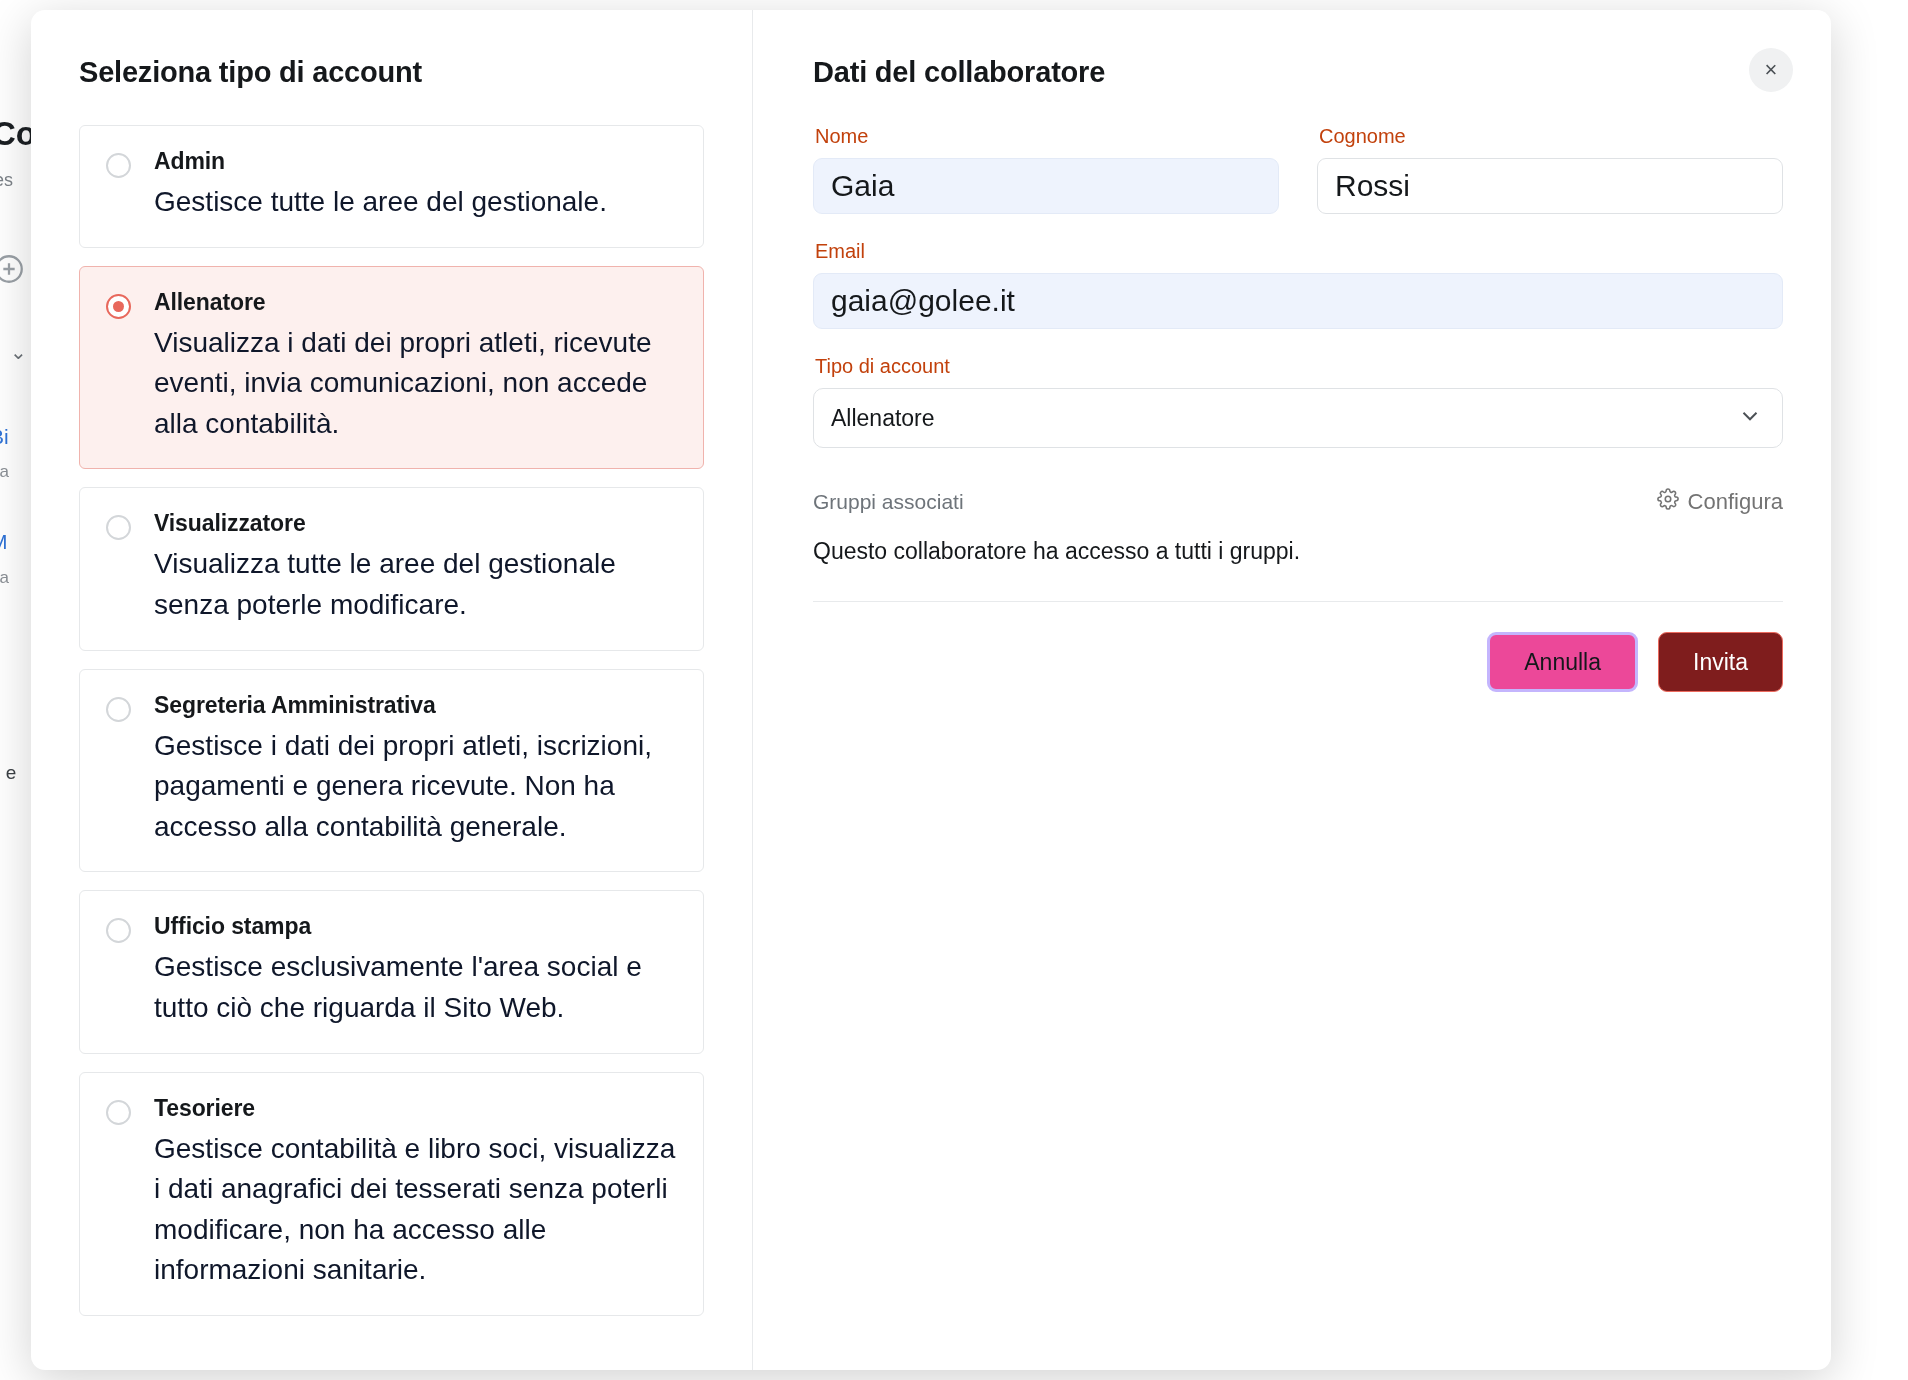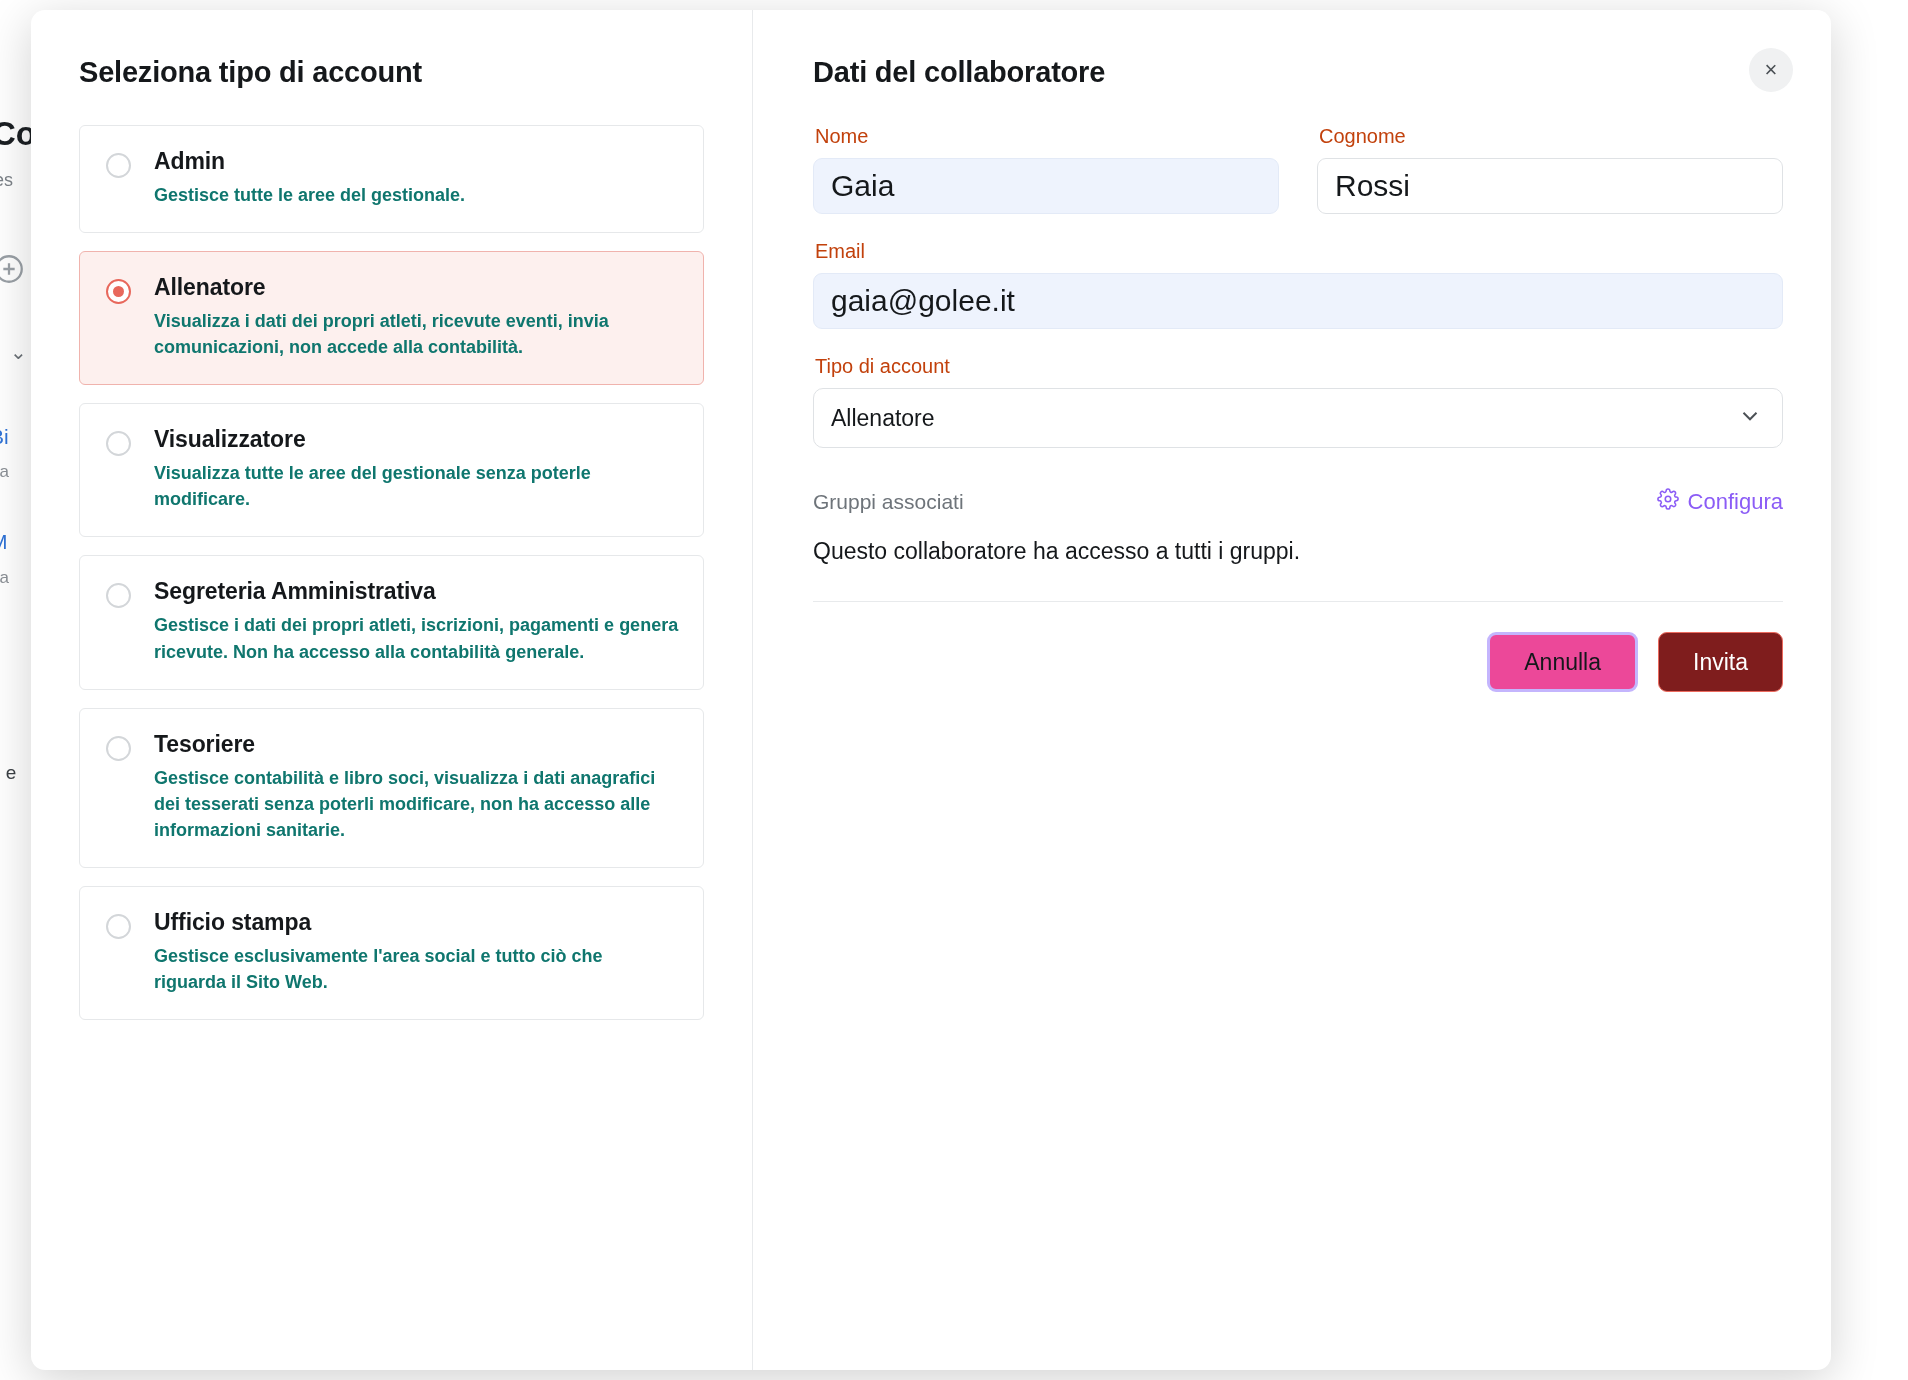--- a/index.html
+++ b/index.html
@@ -160,24 +160,23 @@
     background: #e8685c;
   }
   .acct-name {
     font-size: 23px;
     font-weight: 700;
     color: #15181b;
     margin-bottom: 7px;
     letter-spacing: -.1px;
   }
   .acct-desc {
-    font-size: 18px;
+    font-size: 28px;
     line-height: 1.45;
-    color: #0f766e;
-    font-weight: bold;
+    color: #0f172a;
   }
 
   
   #right-pane {
     flex: 1;
     height: 100%;
     padding: 46px 48px 20px 60px;
     position: relative;
   }
   #close-btn {
@@ -256,21 +255,21 @@
     justify-content: space-between;
   }
   .groups-label {
     font-size: 21px;
     color: #6e747a;
   }
   .configure {
     display: flex;
     align-items: center;
     gap: 9px;
-    color: #8b5cf6;
+    color: #737373;
     font-size: 22px;
     cursor: pointer;
     background: none;
     border: none;
     font-family: "Liberation Sans", sans-serif;
     padding: 0;
   }
   .groups-text {
     margin-top: 22px;
     font-size: 23px;
@@ -351,28 +350,28 @@
     </div>
 
     <div class="acct-card">
       <span class="radio"></span>
       <div class="acct-name">Segreteria Amministrativa</div>
       <div class="acct-desc">Gestisce i dati dei propri atleti, iscrizioni, pagamenti e genera ricevute. Non ha accesso alla contabilità generale.</div>
     </div>
 
     <div class="acct-card">
       <span class="radio"></span>
+      <div class="acct-name">Ufficio stampa</div>
+      <div class="acct-desc">Gestisce esclusivamente l'area social e tutto ciò che riguarda il Sito Web.</div>
+    </div>
+
+    <div class="acct-card">
+      <span class="radio"></span>
       <div class="acct-name">Tesoriere</div>
       <div class="acct-desc">Gestisce contabilità e libro soci, visualizza i dati anagrafici dei tesserati senza poterli modificare, non ha accesso alle informazioni sanitarie.</div>
-    </div>
-
-    <div class="acct-card">
-      <span class="radio"></span>
-      <div class="acct-name">Ufficio stampa</div>
-      <div class="acct-desc">Gestisce esclusivamente l'area social e tutto ciò che riguarda il Sito Web.</div>
     </div>
   </div>
 
   <div id="right-pane">
     <button id="close-btn">×</button>
 
     <h2 class="pane-title">Dati del collaboratore</h2>
 
     <div class="row-2">
       <div class="col">

